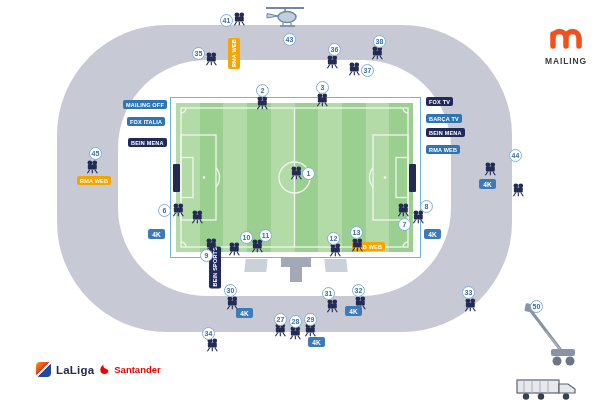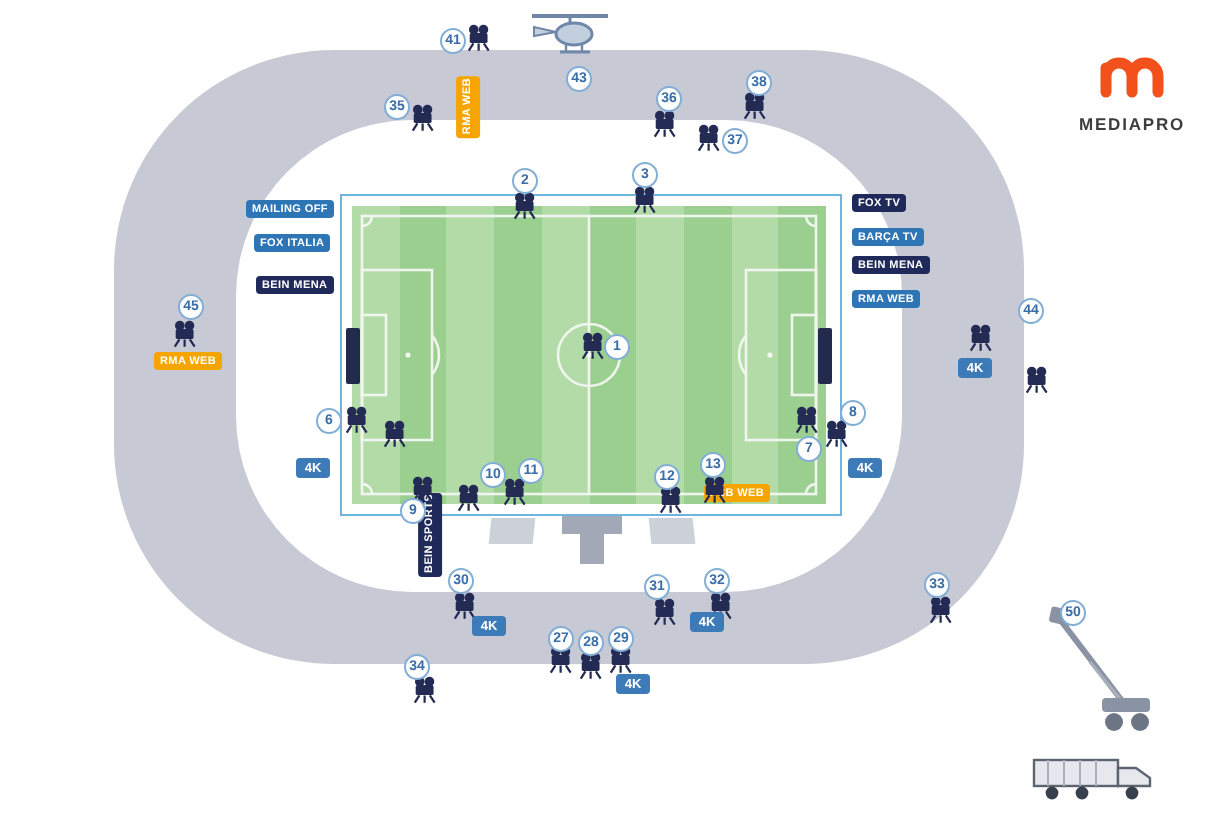--- a/index.html
+++ b/index.html
@@ -145,23 +145,33 @@
     <path d="M43 7 h9 l7 5 v4 h-16 Z" fill="#e6e8ed" stroke="#5c6470" stroke-width="1.2"></path>
     <circle cx="10" cy="19.5" r="3.2" fill="#39404d"></circle>
     <circle cx="25" cy="19.5" r="3.2" fill="#39404d"></circle>
     <circle cx="50" cy="19.5" r="3.2" fill="#39404d"></circle>
   </svg>
 
   <div class="mediapro">
     <svg width="36" height="28" viewBox="0 0 36 28">
       <path d="M5 24 V12 M5 16 a6.5 6.5 0 0 1 13 0 V24 M18 16 a6.5 6.5 0 0 1 13 0 V24" stroke="#f2511b" stroke-width="5.5" stroke-linecap="round" fill="none"></path>
     </svg>
-    <div class="word">MEDIAPRO</div>
+    <div class="word">MAILING</div>
   </div>
 
+  <div class="laliga">
+    <div class="ll-crest"></div>
+    <div class="ll-word">LaLiga</div>
+    <div class="santander">
+      <svg width="12" height="11" viewBox="0 0 12 11">
+        <path d="M1.5 7 Q0.5 3.5 4.5 0.5 Q3.5 3.5 7.5 5 Q10.5 6.3 8.5 9 Q5.5 11 2.5 9 Q1.7 8.3 1.5 7 Z" fill="#ec0000"></path>
+      </svg>
+      <div class="san-word">Santander</div>
+    </div>
+  </div>
 
   <div id="scene">
       <div class="bl" style="background: rgb(46, 117, 182); left: 123px; top: 100px;">MAILING OFF</div>
       <div class="bl" style="background: rgb(46, 117, 182); left: 127px; top: 117px;">FOX ITALIA</div>
       <div class="bl" style="background: rgb(31, 42, 90); left: 128px; top: 138px;">BEIN MENA</div>
       <div class="bl" style="background: rgb(31, 42, 90); left: 426px; top: 97px;">FOX TV</div>
       <div class="bl" style="background: rgb(46, 117, 182); left: 426px; top: 114px;">BARÇA TV</div>
       <div class="bl" style="background: rgb(31, 42, 90); left: 426px; top: 128px;">BEIN MENA</div>
       <div class="bl" style="background: rgb(46, 117, 182); left: 426px; top: 145px;">RMA WEB</div>
       <div class="bl vert" style="background: rgb(246, 165, 0); left: 228px; top: 38px;">RMA WEB</div>

